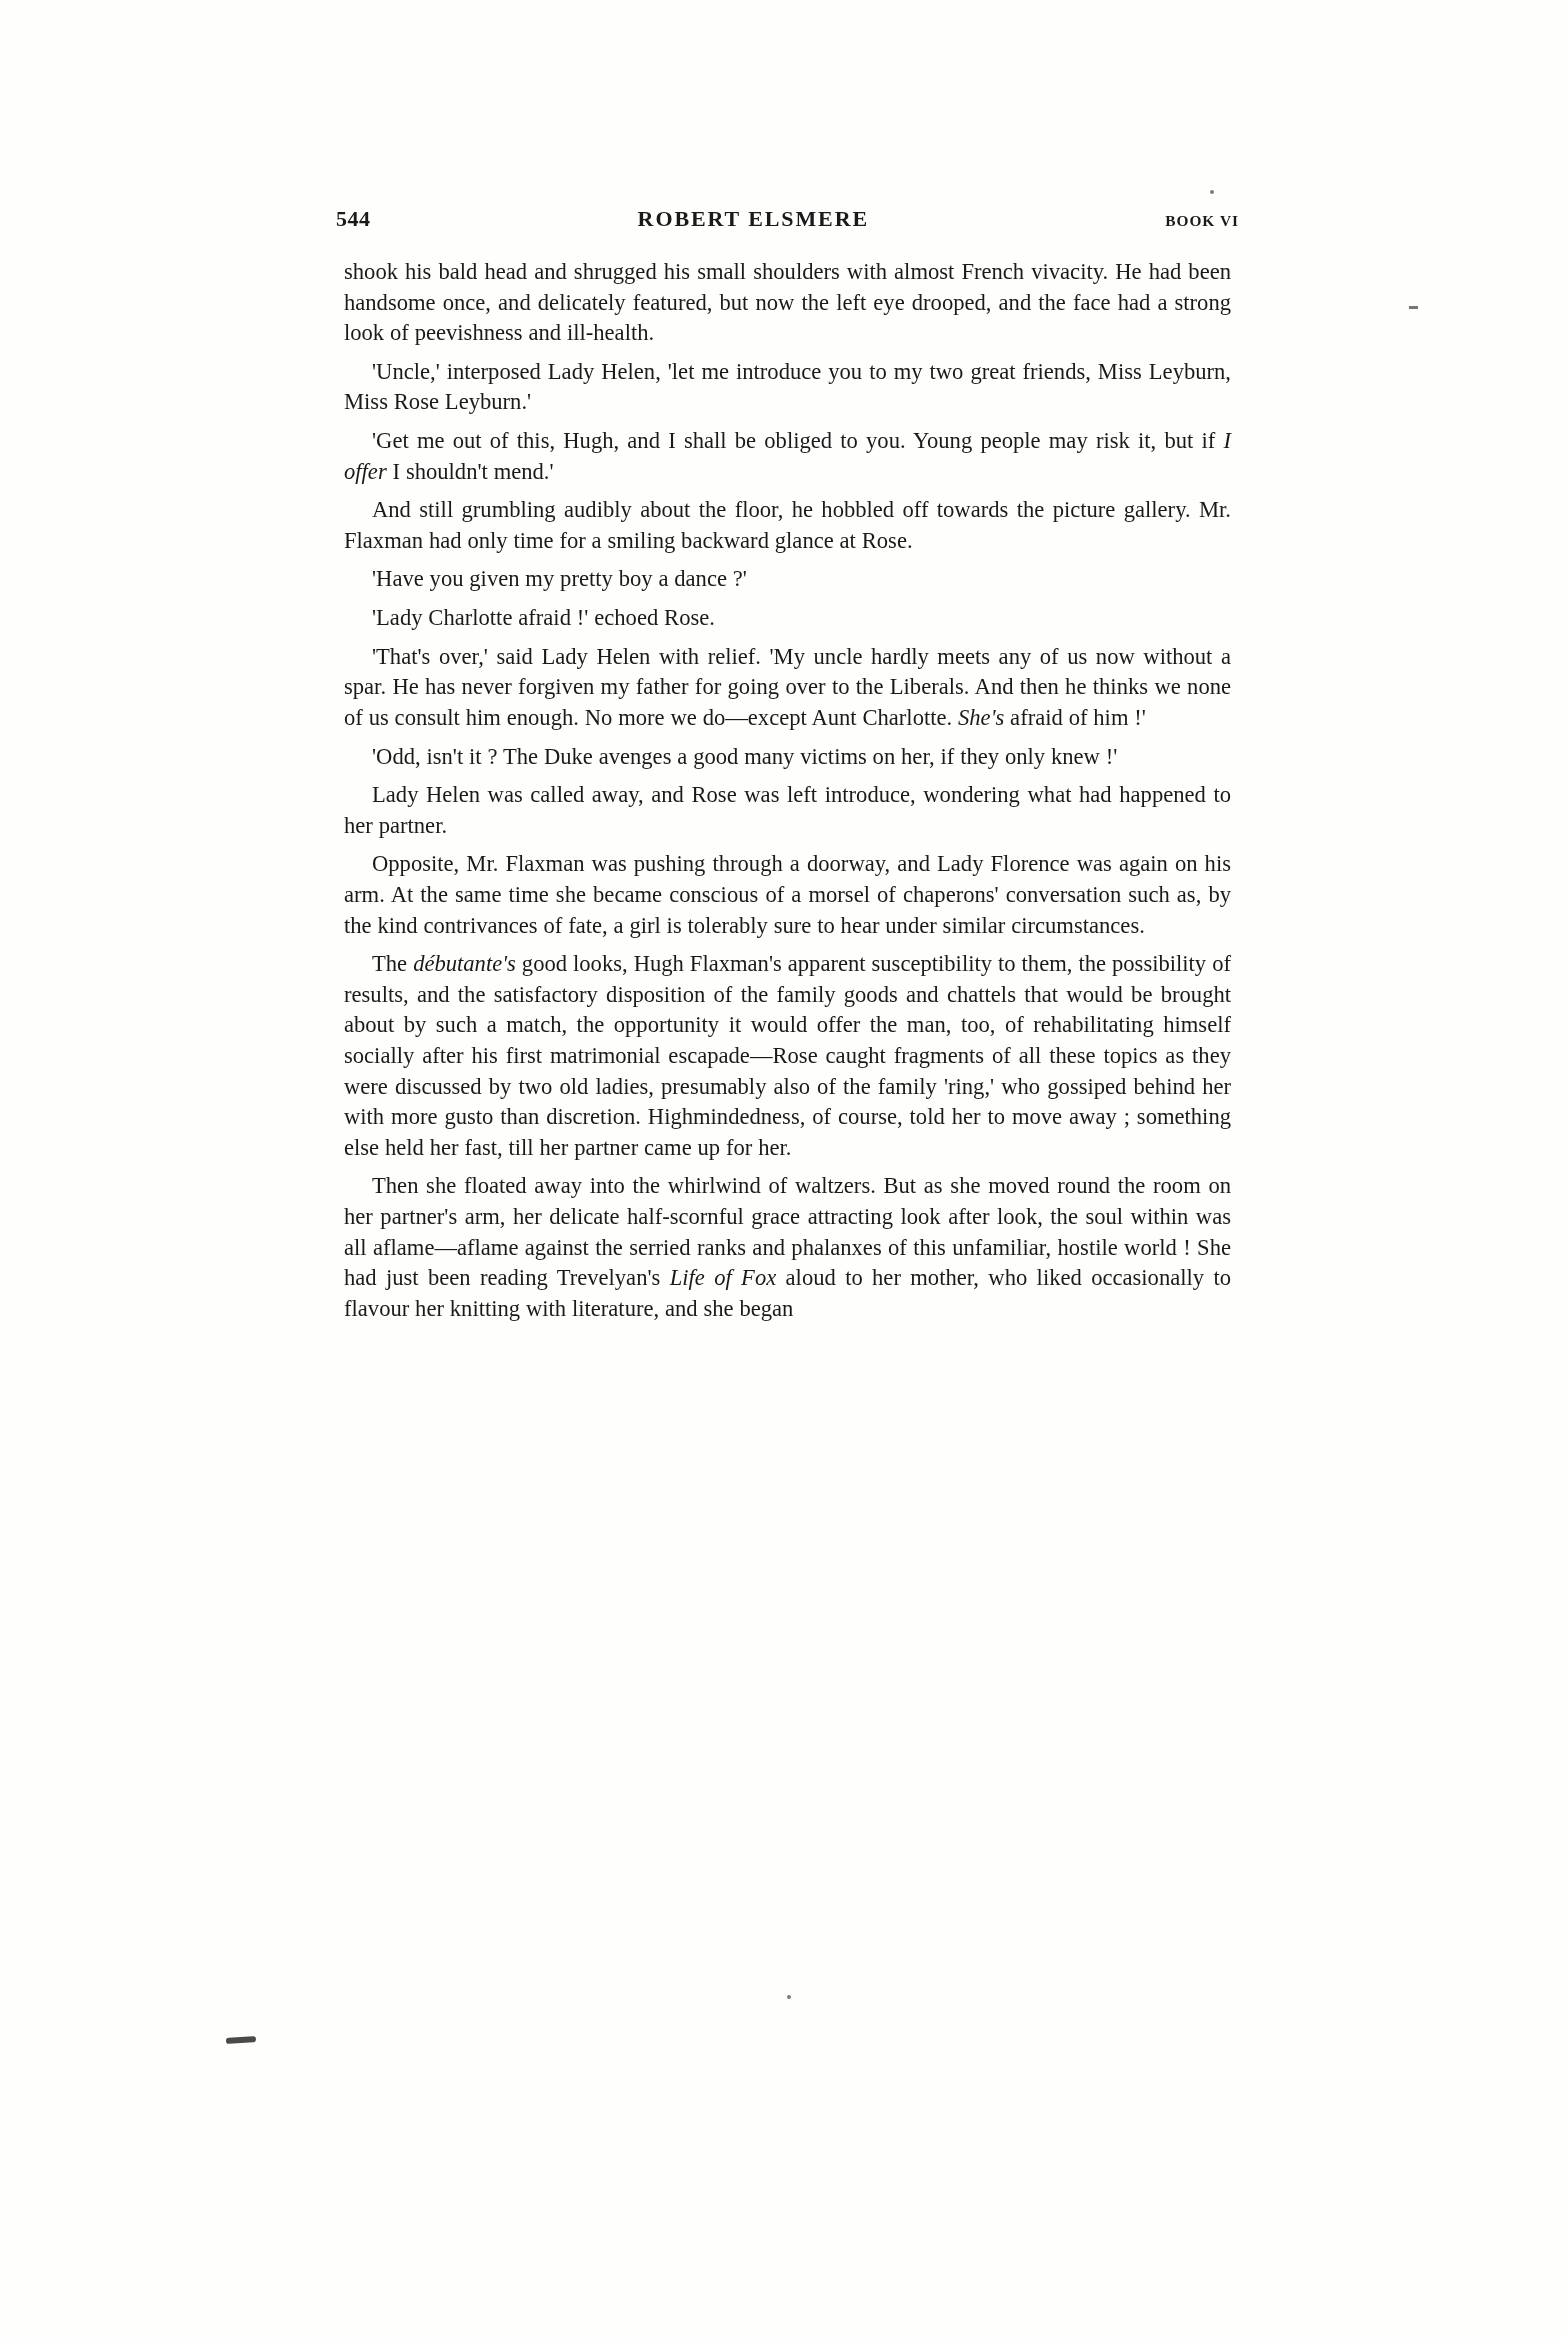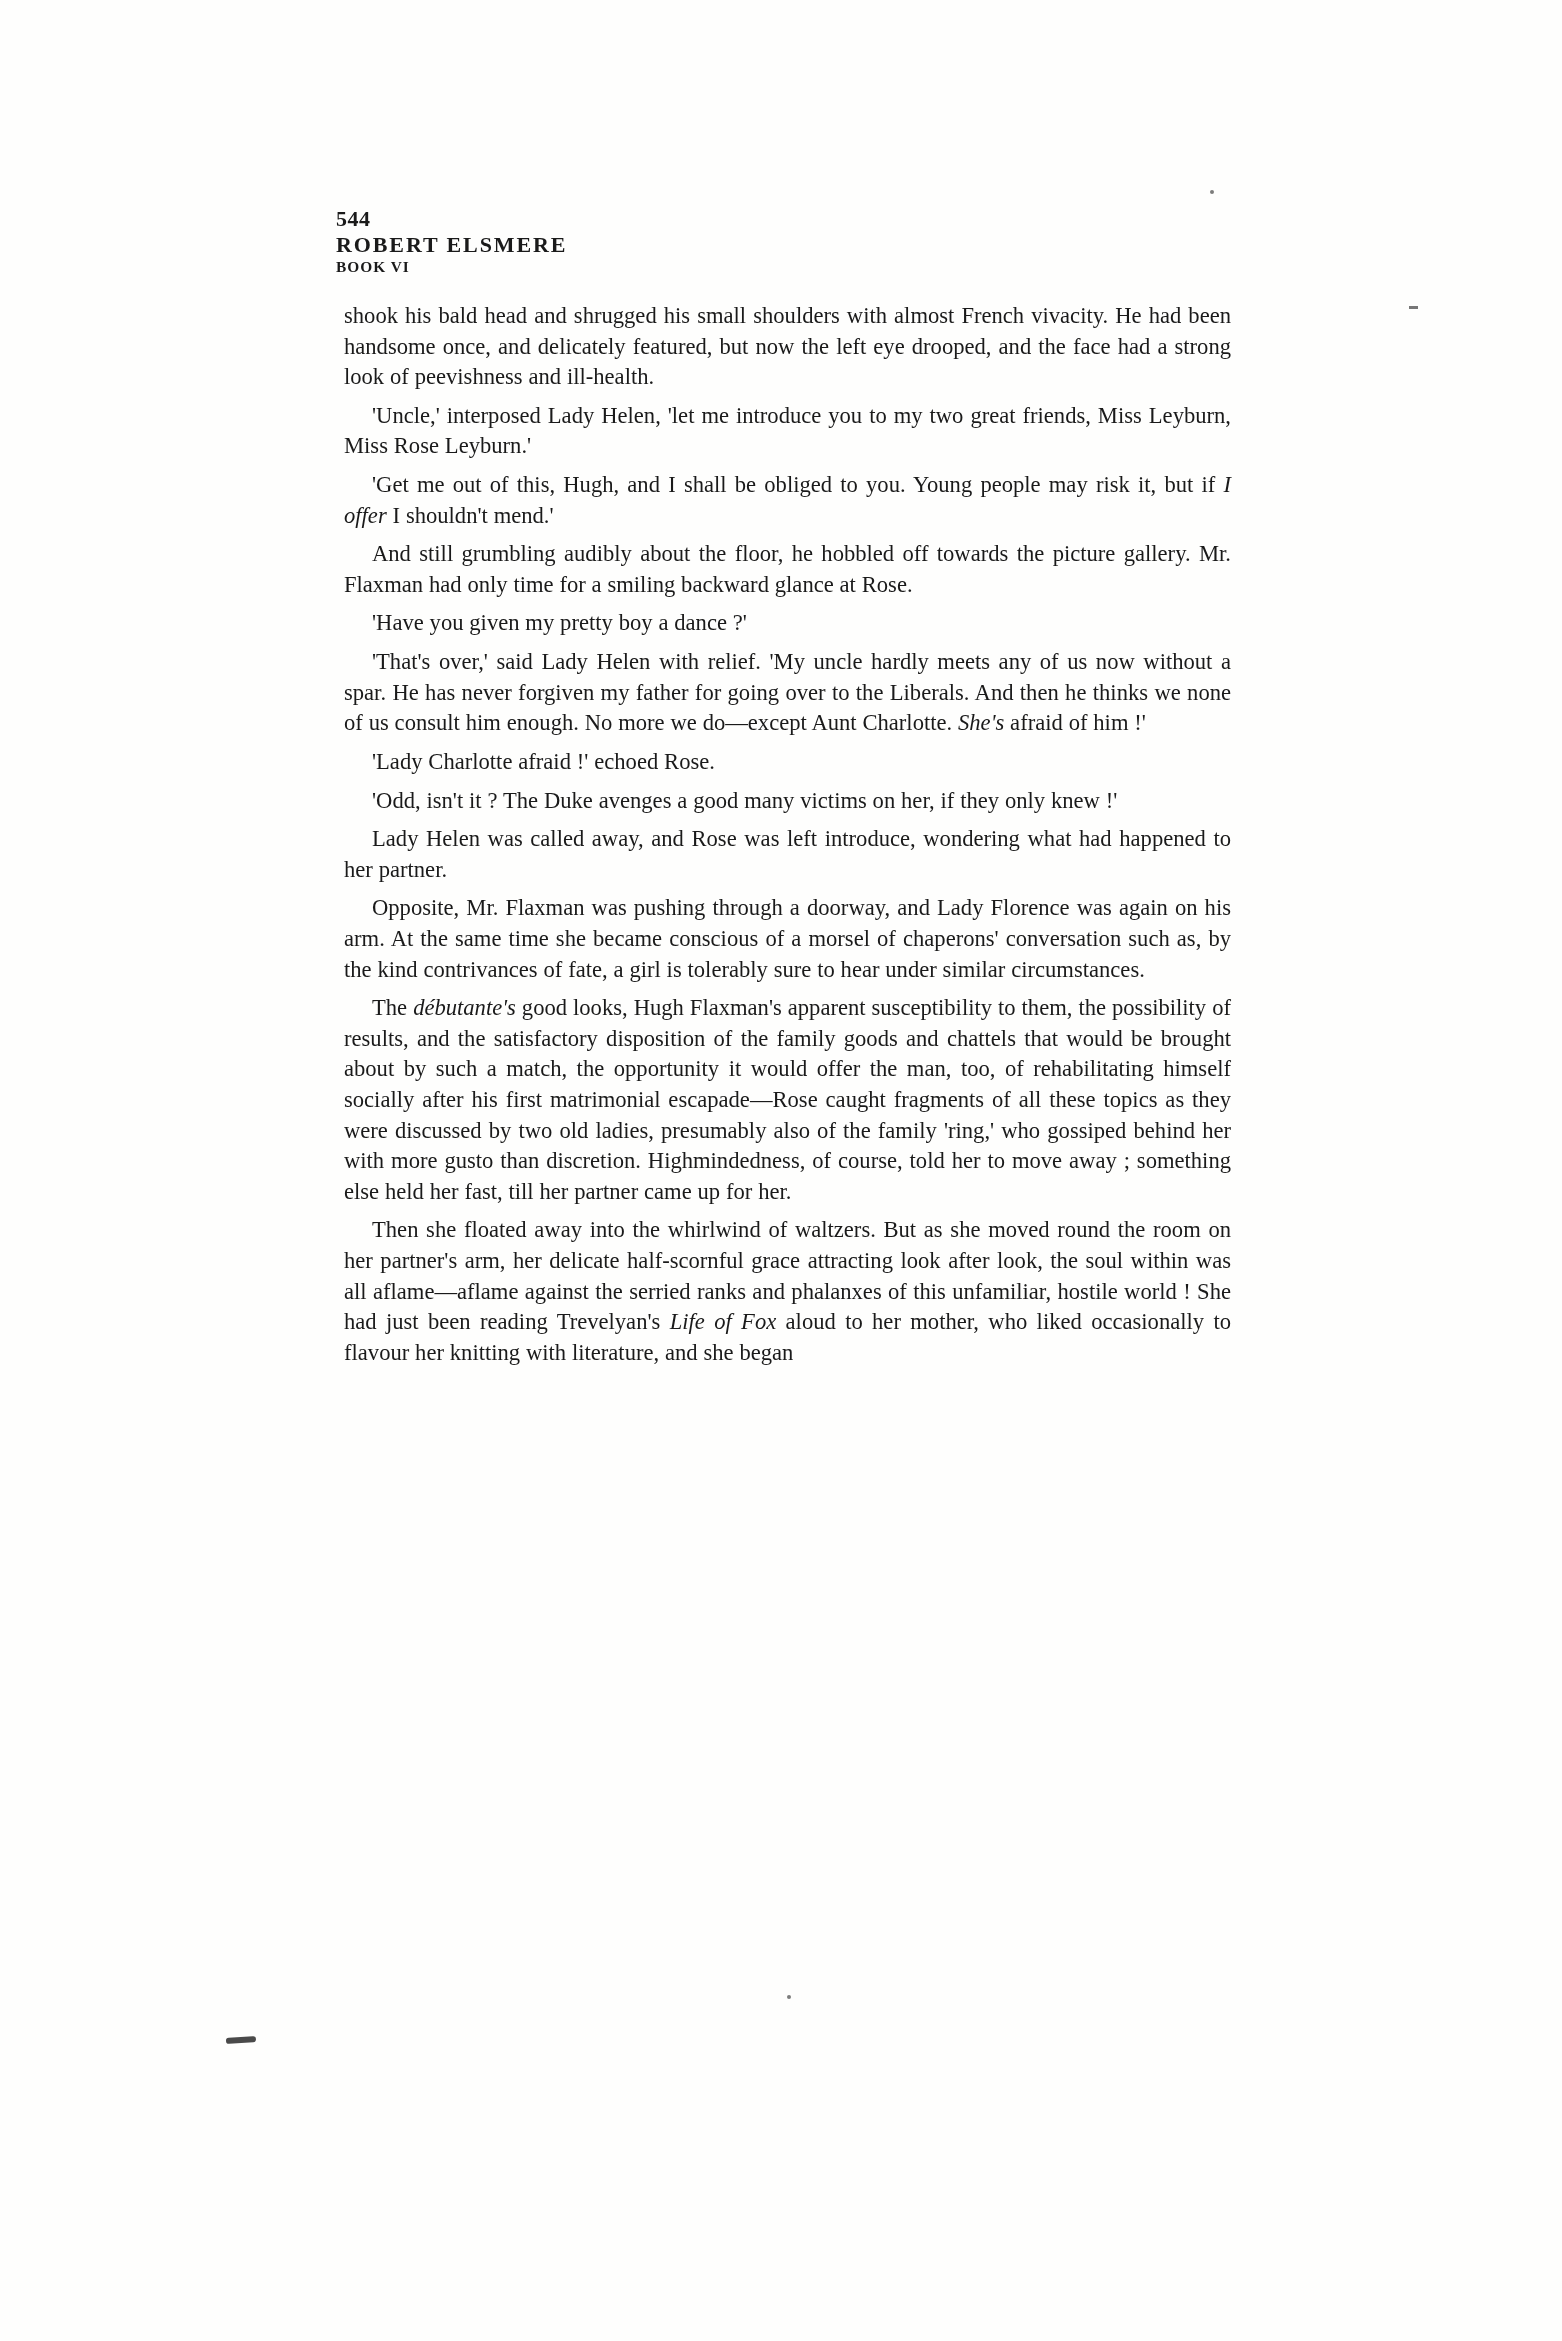--- a/index.html
+++ b/index.html
@@ -27,21 +27,20 @@
     left: 336px;
     top: 206px;
     width: 903px;
   }
   .running-head {
     display: flex;
     align-items: baseline;
     justify-content: space-between;
     width: 100%;
     margin-bottom: 25px;
-    flex-direction: column;
   }
   .folio {
     font-size: 22px;
     font-weight: bold;
     letter-spacing: 0.5px;
     font-family: "Liberation Serif", serif;
   }
   .head-title {
     font-size: 22px;
     font-weight: bold;
@@ -129,22 +128,22 @@
       <div class="head-title">ROBERT ELSMERE</div>
       <div class="book-label">BOOK VI</div>
     </div>
 
     <div class="body-text">
       <p class="noindent">shook his bald head and shrugged his small shoulders with almost French vivacity. He had been handsome once, and delicately featured, but now the left eye drooped, and the face had a strong look of peevishness and ill-health.</p>
       <p>'Uncle,' interposed Lady Helen, 'let me introduce you to my two great friends, Miss Leyburn, Miss Rose Leyburn.'</p>
       <p>'Get me out of this, Hugh, and I shall be obliged to you. Young people may risk it, but if<span class="it"> I offer</span> I shouldn't mend.'</p>
       <p>And still grumbling audibly about the floor, he hobbled off towards the picture gallery. Mr. Flaxman had only time for a smiling backward glance at Rose.</p>
       <p>'Have you given my pretty boy a dance ?'</p>
+      <p>'Lady Charlotte afraid !' echoed Rose.</p>
       <p>'That's over,' said Lady Helen with relief. 'My uncle hardly meets any of us now without a spar. He has never forgiven my father for going over to the Liberals. And then he thinks we none of us consult him enough. No more we do—except Aunt Charlotte. <span class="it">She's</span> afraid of him !'</p>
-      <p>'Lady Charlotte afraid !' echoed Rose.</p>
       <p>'Odd, isn't it ? The Duke avenges a good many victims on her, if they only knew !'</p>
       <p>Lady Helen was called away, and Rose was left introduce, wondering what had happened to her partner.</p>
       <p>Opposite, Mr. Flaxman was pushing through a doorway, and Lady Florence was again on his arm. At the same time she became conscious of a morsel of chaperons' conversation such as, by the kind contrivances of fate, a girl is tolerably sure to hear under similar circumstances.</p>
       <p>The <span class="it">débutante's</span> good looks, Hugh Flaxman's apparent susceptibility to them, the possibility of results, and the satisfactory disposition of the family goods and chattels that would be brought about by such a match, the opportunity it would offer the man, too, of rehabilitating himself socially after his first matrimonial escapade—Rose caught fragments of all these topics as they were discussed by two old ladies, presumably also of the family 'ring,' who gossiped behind her with more gusto than discretion. Highmindedness, of course, told her to move away ; something else held her fast, till her partner came up for her.</p>
       <p>Then she floated away into the whirlwind of waltzers. But as she moved round the room on her partner's arm, her delicate half-scornful grace attracting look after look, the soul within was all aflame—aflame against the serried ranks and phalanxes of this unfamiliar, hostile world ! She had just been reading Trevelyan's <span class="it">Life of Fox</span> aloud to her mother, who liked occasionally to flavour her knitting with literature, and she began</p>
     </div>
 
   </div>
 
   <div class="smudge"></div>

